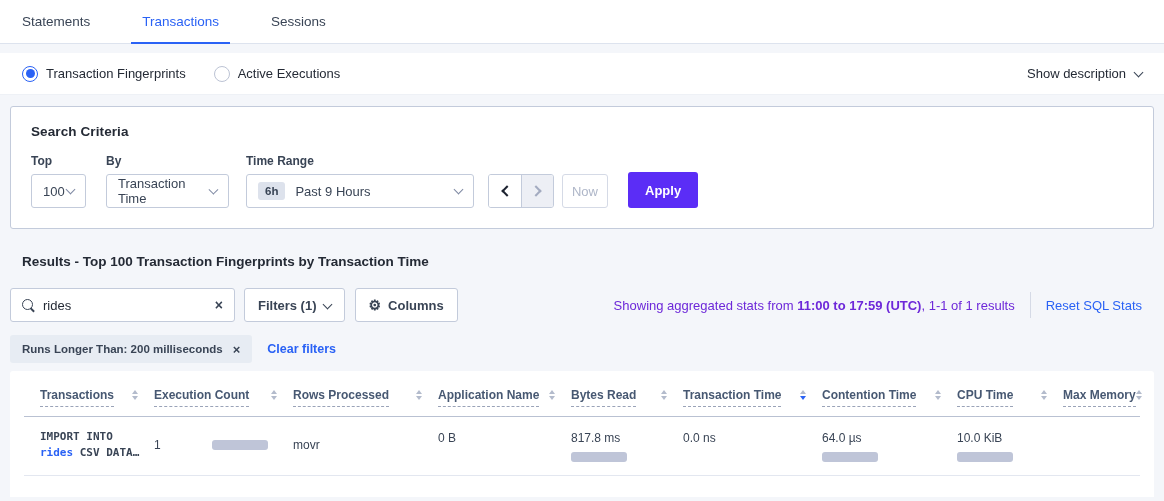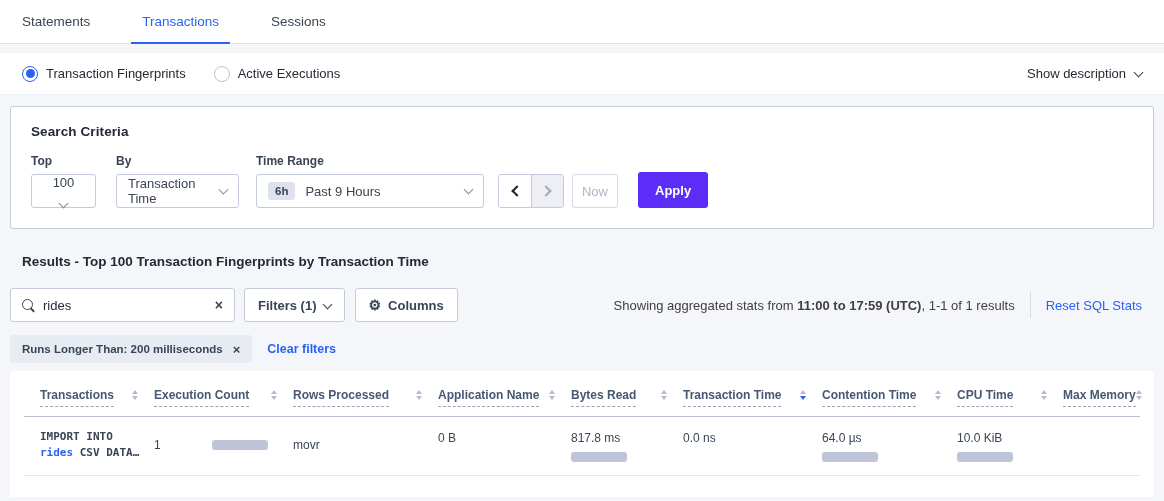--- a/index.html
+++ b/index.html
@@ -24,21 +24,21 @@
   .chev.gray { border-color:#7e89a3; }
 
   
   .criteria-card { margin:11px 10px 0; background:#fff; border:1px solid #c3cbdb; border-radius:3px; padding:17px 20px 20px; }
   .sc-title { font-size:13.5px; font-weight:bold; color:#242a35; letter-spacing:.1px; }
   .sc-fields { display:flex; margin-top:15px; }
   .sc-group { display:flex; flex-direction:column; }
   .sc-label { font-size:12px; font-weight:bold; color:#394455; margin-bottom:6px; }
   .select { height:34px; border:1px solid #c3cbdb; border-radius:3px; background:#fff; display:flex; align-items:center; font-size:13px; color:#394455; padding:0 11px; cursor:pointer; }
   .select .spacer { flex:1; }
-  .w-top { width:65px;flex-direction:column; }
+  .w-top { width:55px; }
   .w-by { width:123px; margin-left:0; }
   .g-by { margin-left:20px; }
   .g-tr { margin-left:17px; }
   .w-tr { width:228px; }
   .badge6h { background:#dde2ec; border-radius:3px; font-size:11.5px; font-weight:bold; color:#394455; padding:3px 7px; margin-right:10px; }
   .arrow-group { display:flex; align-self:flex-end; height:34px; border:1px solid #c3cbdb; border-radius:3px; overflow:hidden; margin-left:14px; }
   .arrow-btn { width:32px; display:flex; align-items:center; justify-content:center; background:#fff; cursor:pointer; }
   .arrow-btn.next { background:#edeff5; border-left:1px solid #c3cbdb; cursor:default; }
   .lchev { width:8px; height:8px; border-left:2.5px solid #1c2230; border-bottom:2.5px solid #1c2230; transform:rotate(45deg); margin-left:3px; }
   .rchev { width:8px; height:8px; border-right:2px solid #a3abc0; border-top:2px solid #a3abc0; transform:rotate(45deg); margin-right:3px; }
@@ -49,21 +49,21 @@
   .results-head { margin:25px 22px 0; font-size:13.5px; font-weight:bold; color:#242a35; }
   .toolbar { margin:19px 10px 0; display:flex; align-items:center; }
   .search-box { width:225px; height:34px; border:1px solid #c3cbdb; border-radius:3px; background:#fff; display:flex; align-items:center; padding:0 11px; }
   .search-box input { border:none; outline:none; flex:1; min-width:0; font-size:13px; color:#242a35; font-family:inherit; margin-left:8px; background:transparent; }
   .xmark { font-size:14px; font-weight:bold; color:#394455; line-height:1; cursor:pointer; }
   .btn { height:34px; border:1px solid #c3cbdb; border-radius:3px; background:#fff; font-size:13px; font-weight:bold; color:#394455; display:flex; align-items:center; gap:7px; padding:0 13px; cursor:pointer; }
   .btn-filters { margin-left:9px; }
   .btn-columns { margin-left:10px; }
   .btn .chev { margin-top:-2px; border-width:0 1.5px 1.5px 0; border-style:solid; border-color:#394455; }
   .gear { font-size:14px; line-height:1; color:#394455; }
-  .stats { margin-left:auto; font-size:13px; color:#404040; white-space:nowrap; }
+  .stats { margin-left:auto; font-size:13px; color:#6d28d9; white-space:nowrap; }
   .vdiv { width:1px; height:26px; background:#d5dae6; margin:0 15px; }
   .reset-link { font-size:13px; color:#2a62f5; margin-right:12px; cursor:pointer; white-space:nowrap; }
 
   .pill-row { margin:13px 10px 0; display:flex; align-items:center; }
   .pill { background:#e7ecf3; border-radius:3px; height:28px; display:flex; align-items:center; gap:10px; padding:0 12px; font-size:11.5px; font-weight:bold; color:#394455; }
   .pill .xmark { font-size:13px; }
   .clear-filters { margin-left:15px; font-size:12.5px; font-weight:bold; color:#2a62f5; cursor:pointer; }
 
   
   .table-card { margin:8px 10px 0; background:#fff; border-radius:3px 3px 0 0; height:126px; overflow:hidden; }

